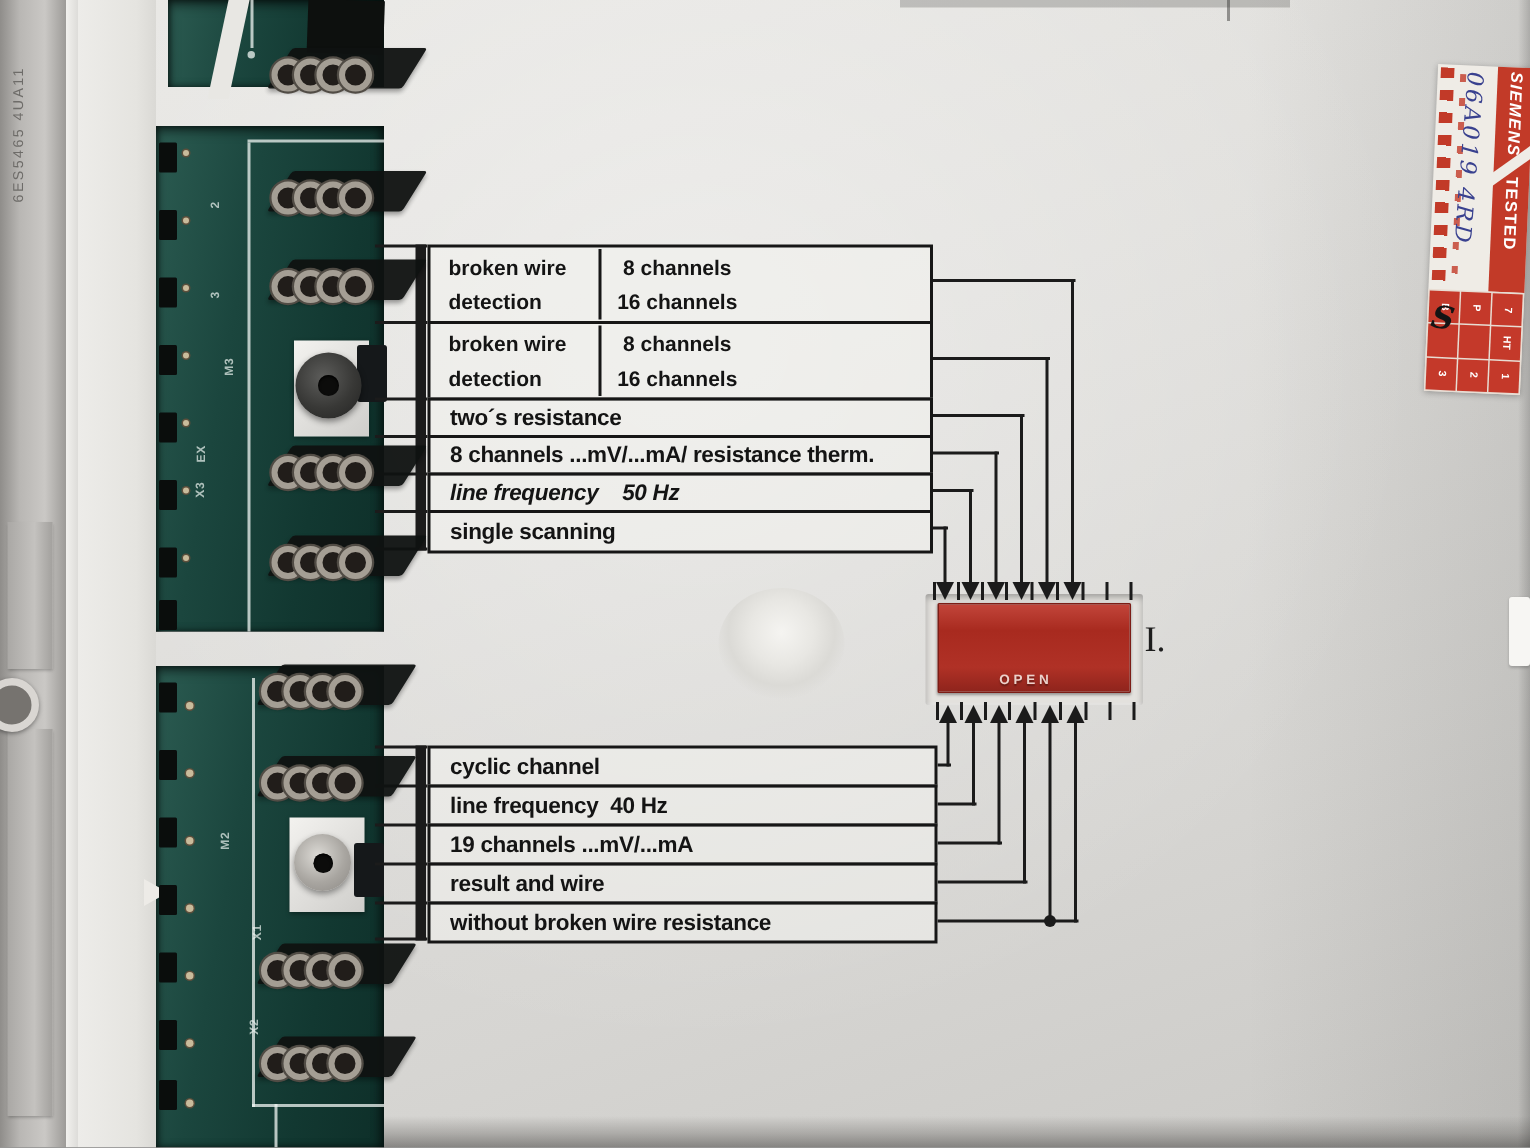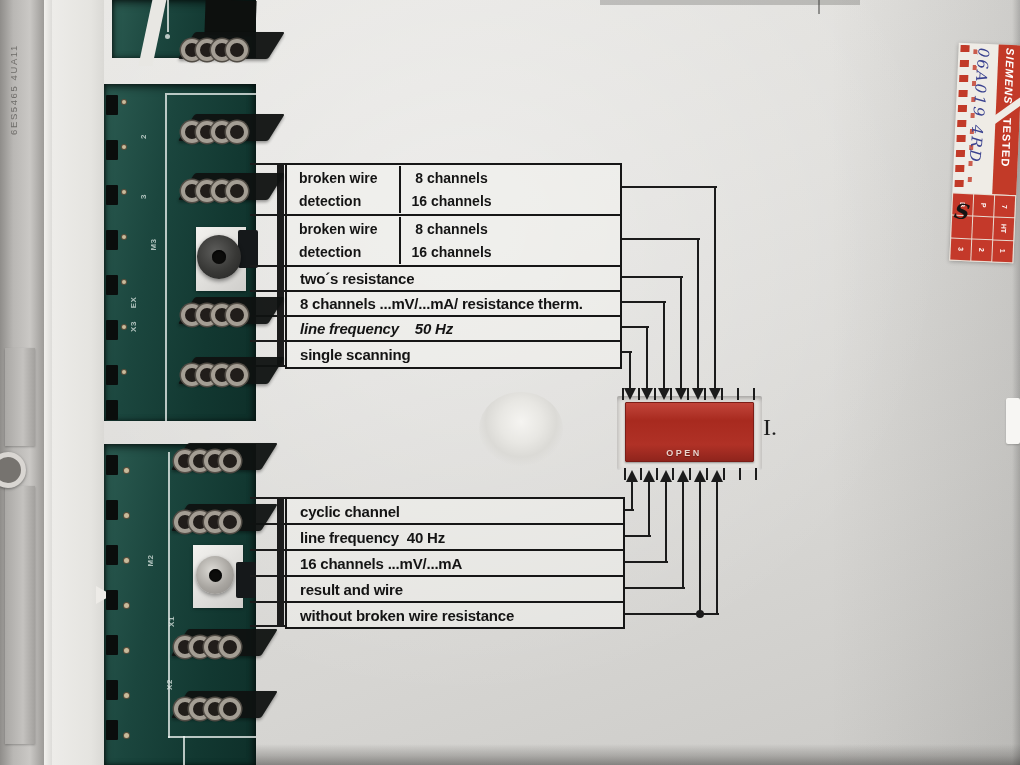--- a/index.html
+++ b/index.html
@@ -313,21 +313,21 @@
     </div>
     <div class="bx w-top row1" style="top:265px;height:27px;">two´s resistance</div>
     <div class="bx w-top row1" style="top:290px;height:27px;">8 channels ...mV/...mA/ resistance therm.</div>
     <div class="bx w-top row1" style="top:315px;height:27px;font-style:italic;">line frequency    50 Hz</div>
     <div class="bx w-top row1" style="top:340px;height:29px;">single scanning</div>
   </div>
 
   <div>
     <div class="bx w-bot row1" style="top:497px;height:28px;">cyclic channel</div>
     <div class="bx w-bot row1" style="top:523px;height:28px;">line frequency  40 Hz</div>
-    <div class="bx w-bot row1" style="top:549px;height:28px;">16 channels ...mV/...mA</div>
+    <div class="bx w-bot row1" style="top:549px;height:28px;">19 channels ...mV/...mA</div>
     <div class="bx w-bot row1" style="top:575px;height:28px;">result and wire</div>
     <div class="bx w-bot row1" style="top:601px;height:28px;">without broken wire resistance</div>
   </div>
 
   <div class="dip-recess"></div>
   <div class="dip-body"></div>
   <div class="dip-open">OPEN</div>
 
   <div class="numeral">I.</div>
   <div class="dome"></div>

